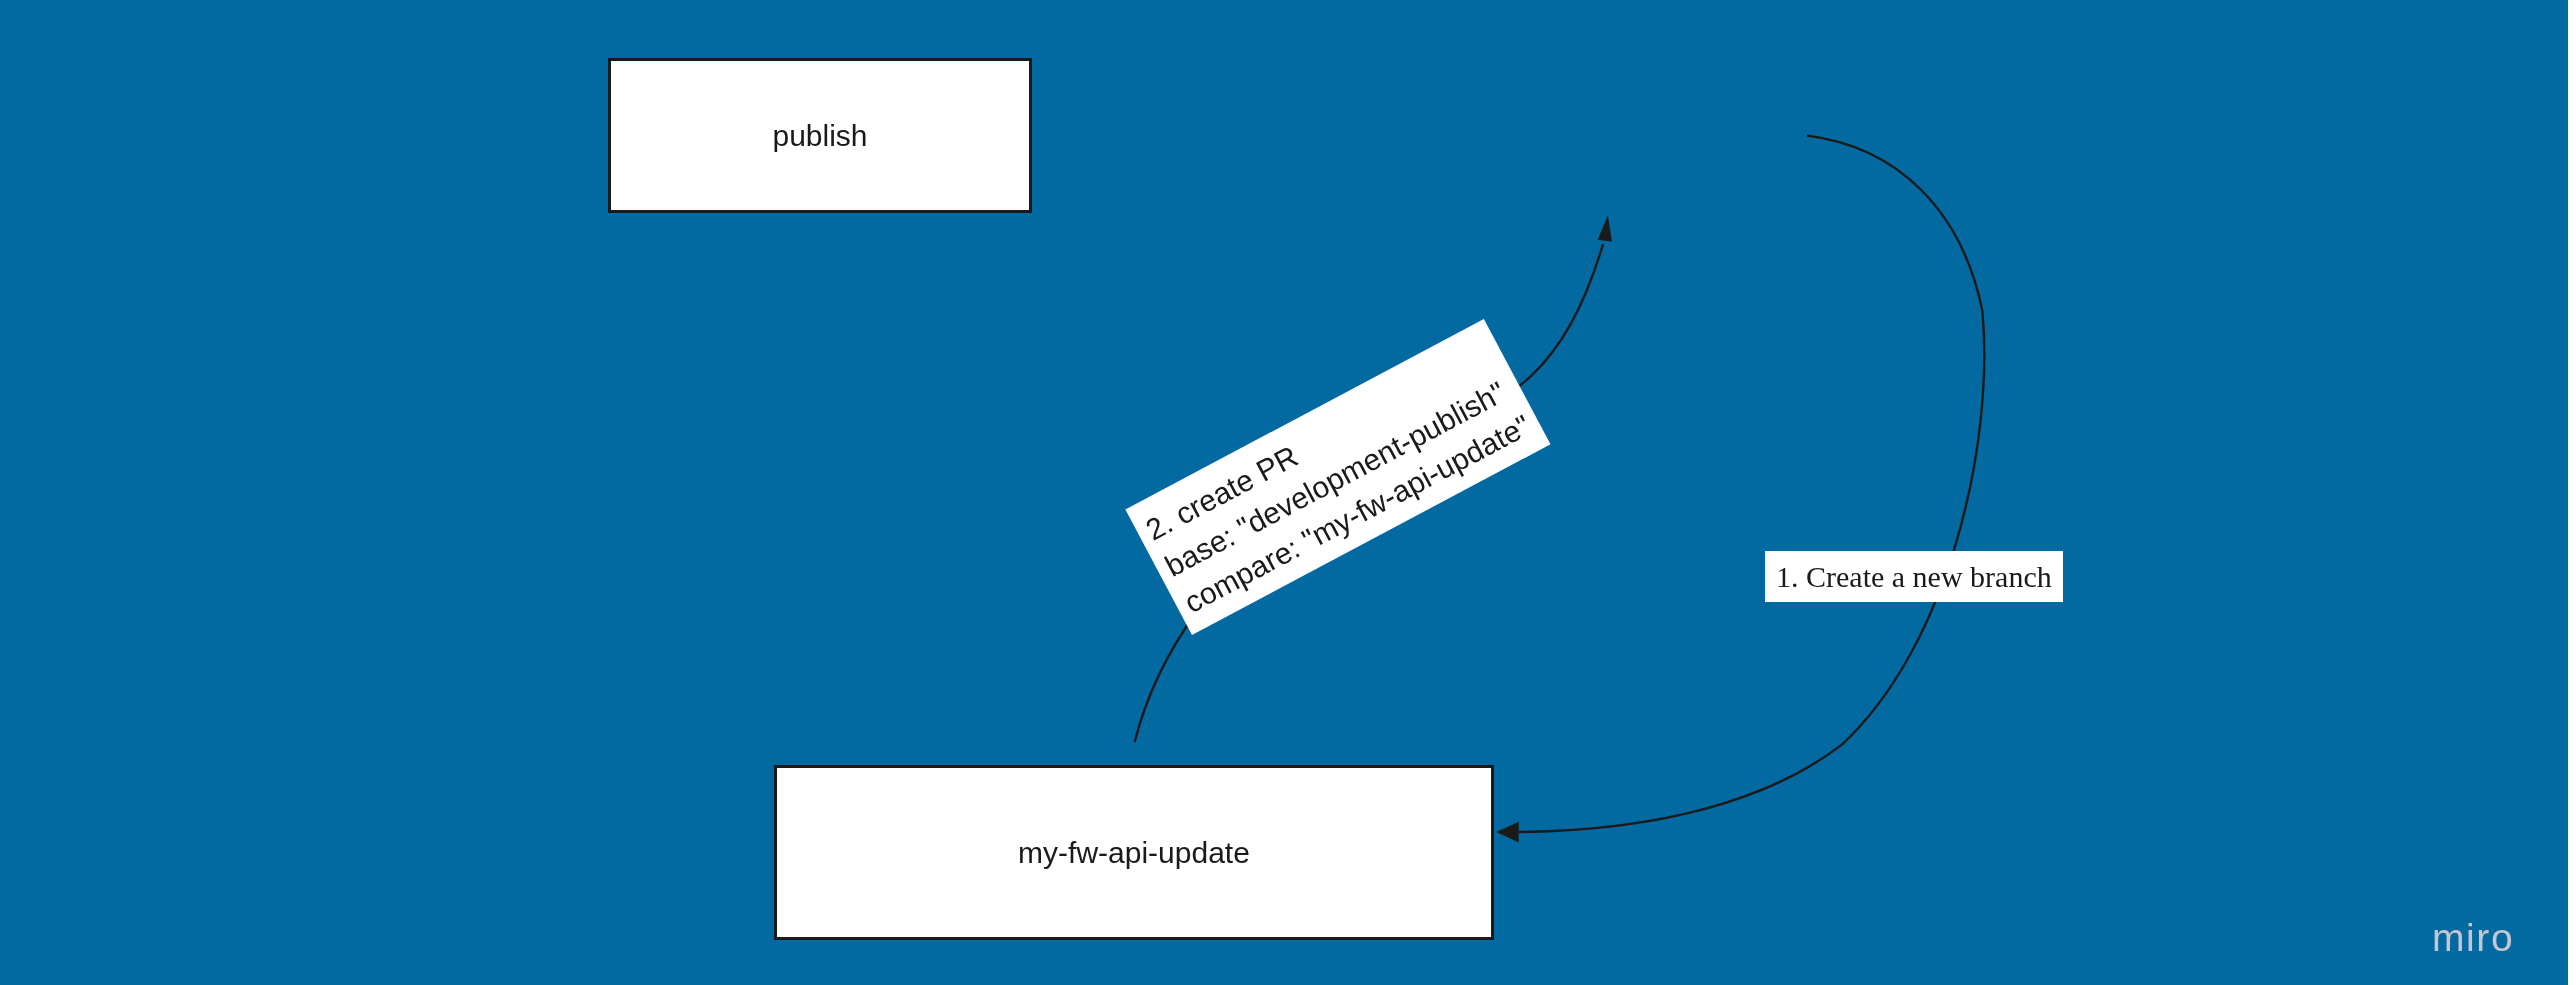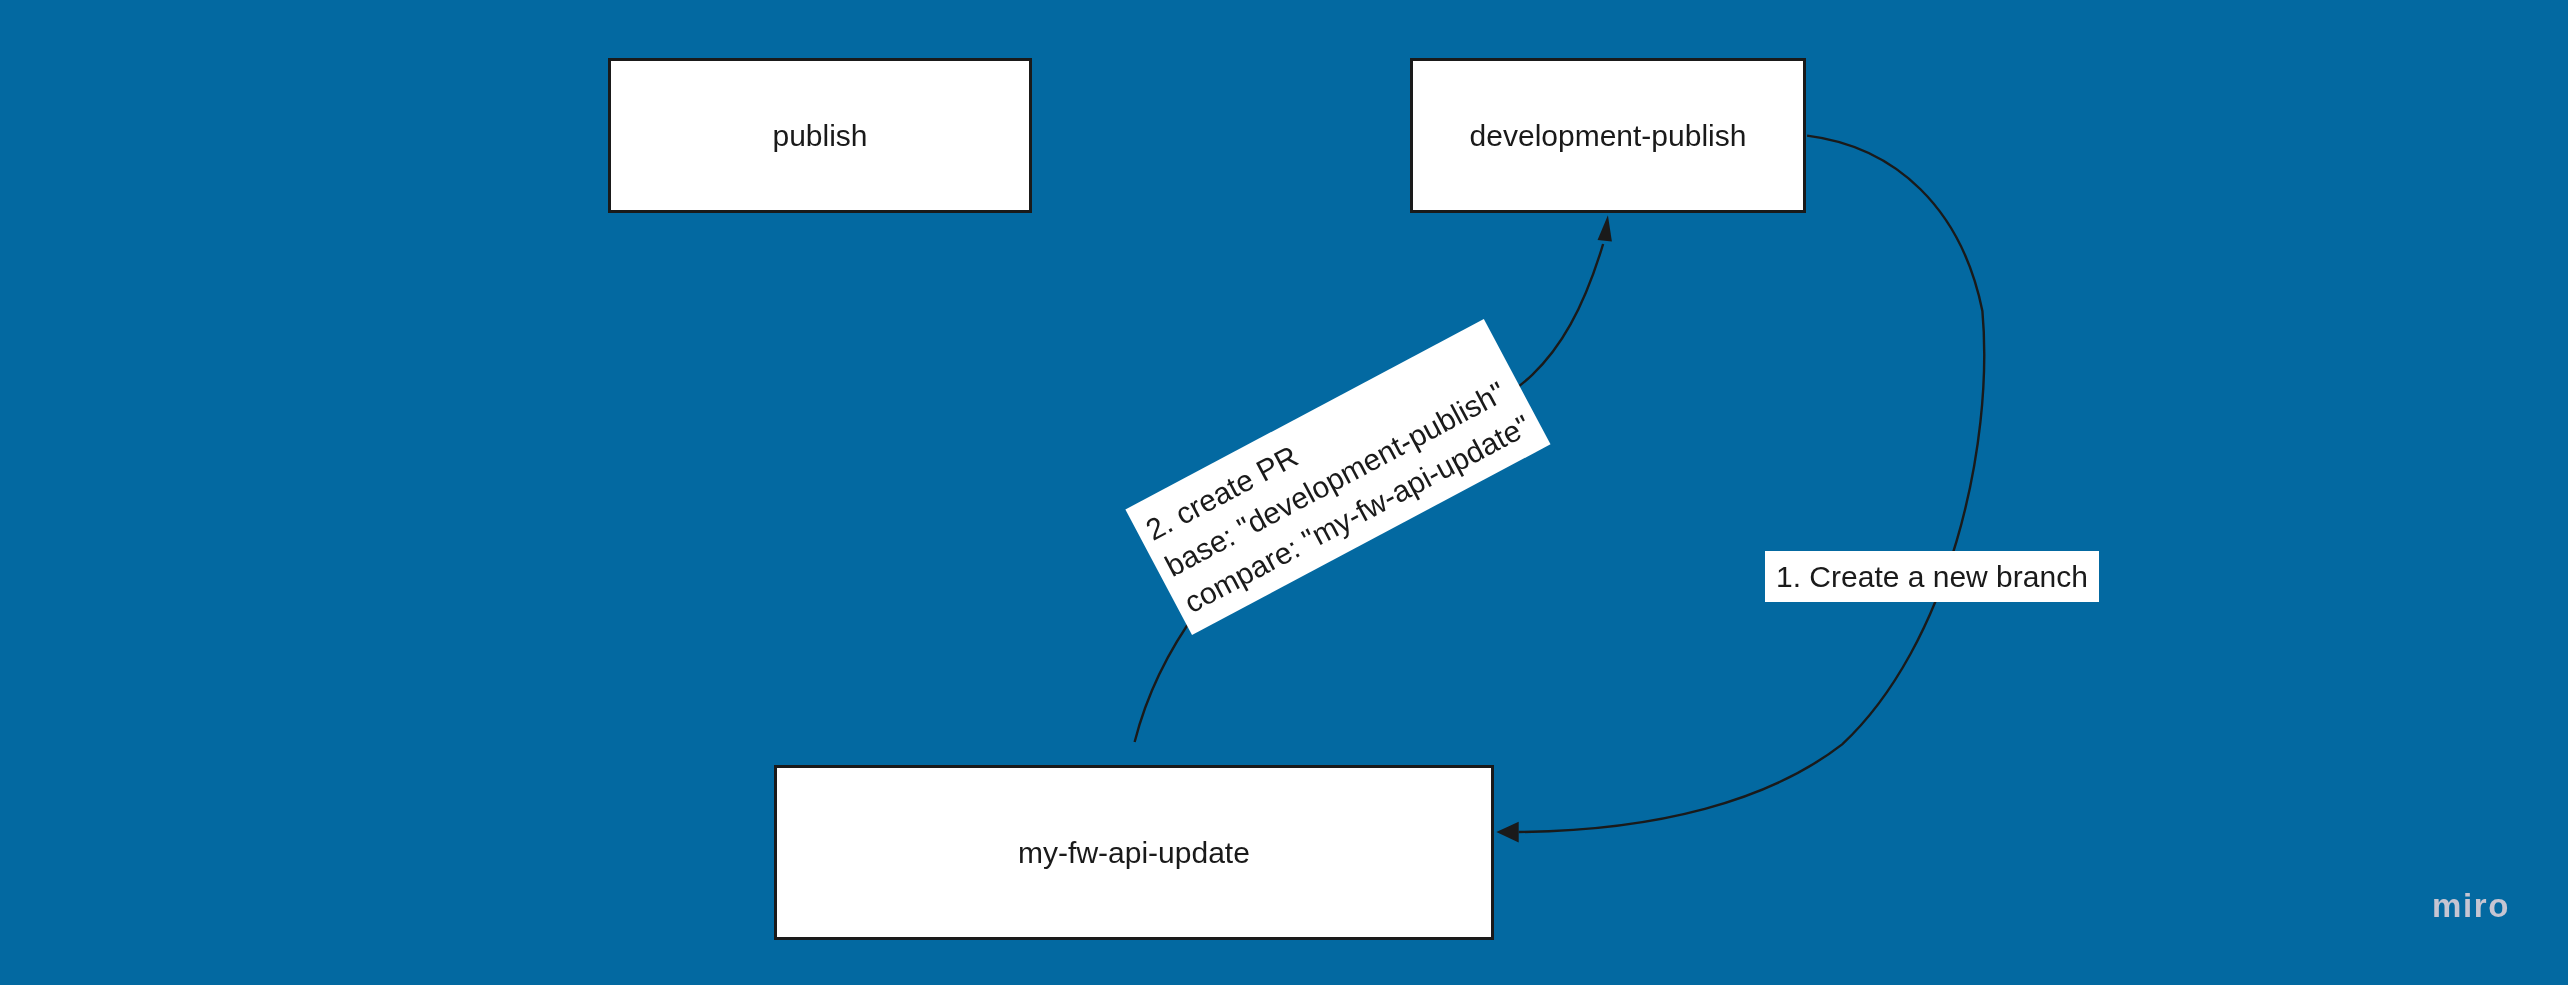--- a/index.html
+++ b/index.html
@@ -62,35 +62,36 @@
     font-size: 30px;
     line-height: 41px;
     white-space: nowrap;
     z-index: 3;
   }
   .edge-label-create-branch {
     left: 1765px;
     top: 551px;
     padding: 4.8px 11px;
     text-align: center;
+    font-family: Liberation Serif, serif;
   }
   .edge-label-create-pr {
     left: 1135px;
     top: 406px;
     padding: 9.6px;
     text-align: left;
     transform: rotate(-28deg);
   }
   .watermark {
     position: absolute;
     left: 2432px;
-    top: 888px;
-    font-size: 33px;
+    top: 920px;
+    font-size: 39px;
     line-height: 35px;
-    font-weight: 700;
+    font-weight: 400;
     letter-spacing: 1.6px;
     color: #c6c5d2;
     z-index: 2;
     user-select: none;
   }
 </style>
 </head>
 <body>
 
 <div class="board">
@@ -108,23 +109,20 @@
                C 1452 820, 1530 703, 1664 612
                C 1830 500, 1940 545, 2012 306" fill="none" stroke="#1a1a1a" stroke-width="3"></path>
       <polygon points="2018,270 2005,301 2023,303" fill="#1a1a1a"></polygon>
     </g>
   </svg>
 
   <div class="node node-publish">
     <div>publish</div>
   </div>
 
-  <div class="node node-development-publish">
-    <div>development-publish</div>
-  </div>
 
   <div class="node node-my-fw-api-update">
     <div>my-fw-api-update</div>
   </div>
 
   <div class="edge-label edge-label-create-branch">
     <div>1. Create a new branch</div>
   </div>
 
   <div class="edge-label edge-label-create-pr">

